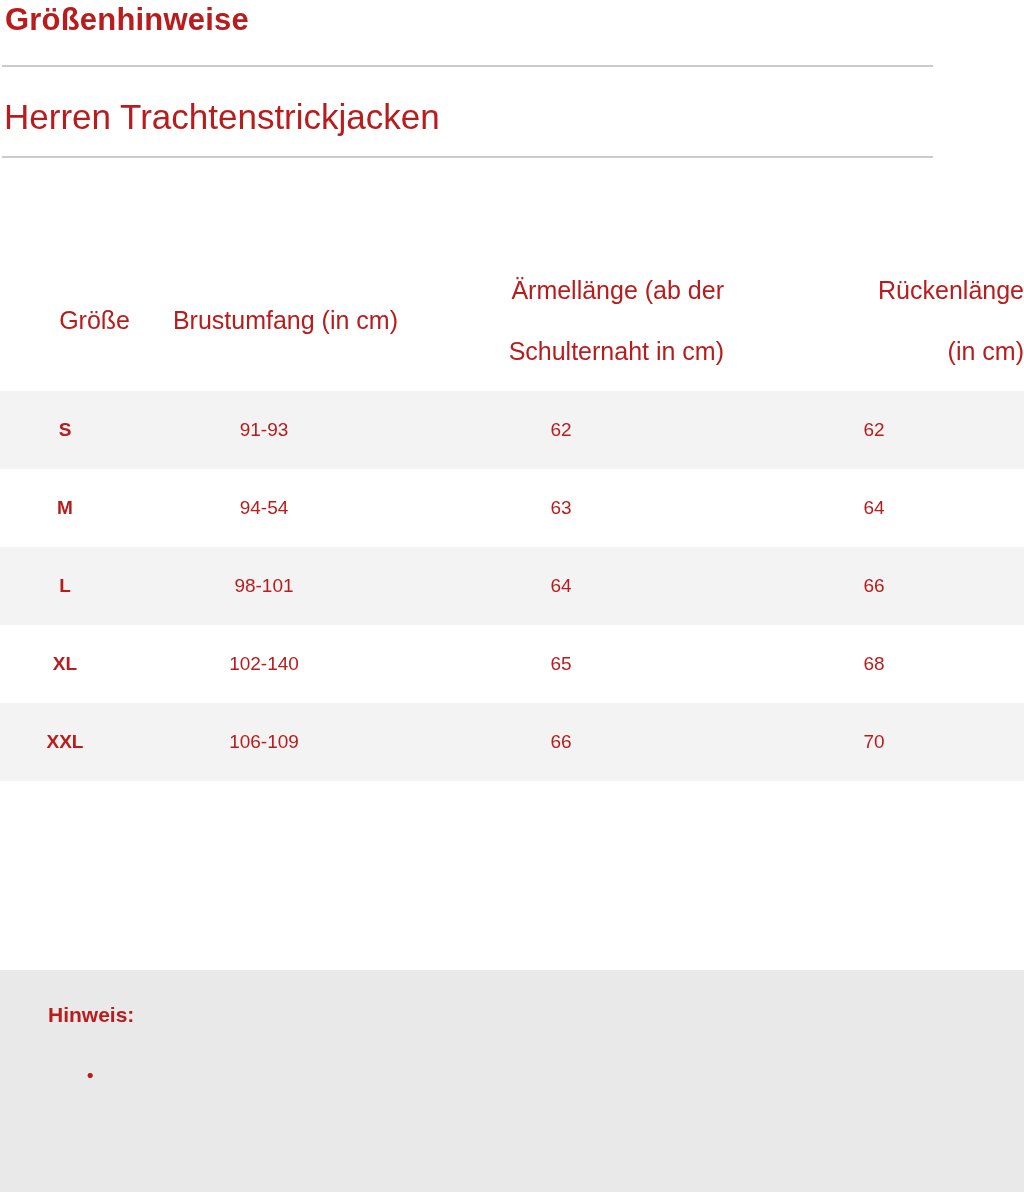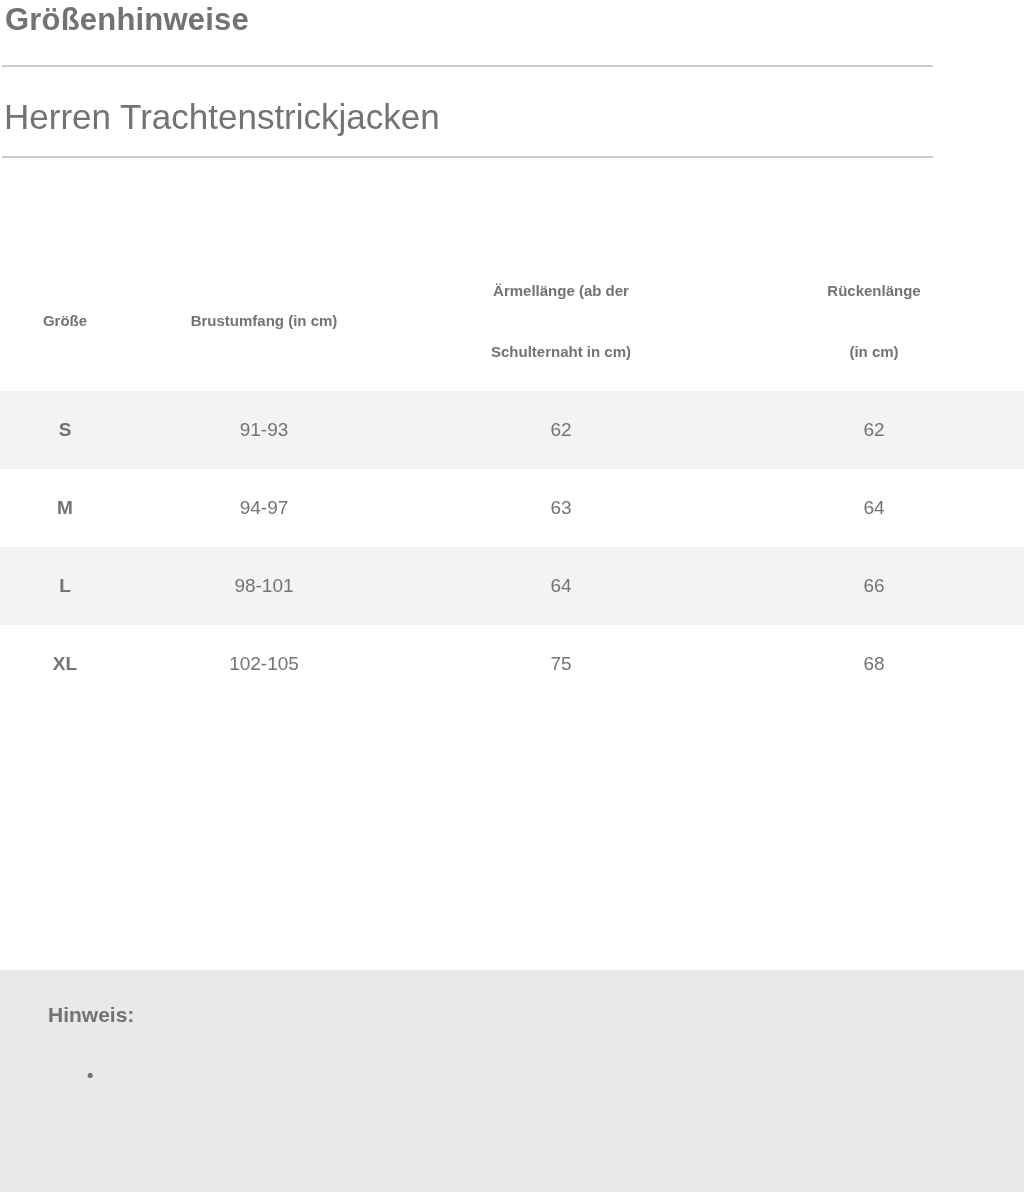--- a/index.html
+++ b/index.html
@@ -3,21 +3,21 @@
 <meta charset="utf-8">
 <style>
   * { margin: 0; padding: 0; box-sizing: border-box; }
   html, body { background: #ffffff; }
   .page {
     position: relative;
     width: 1024px;
     height: 1192px;
     background: #ffffff;
     font-family: "Liberation Sans", "DejaVu Sans", sans-serif;
-    color: #737373;
+    color: #b91c1c;
     overflow: hidden;
   }
 
   
   .page-title {
     position: absolute;
     top: 2px;
     left: 5px;
     font-size: 31px;
     font-weight: 700;
@@ -50,23 +50,23 @@
     table-layout: fixed;
   }
   .size-table col.c1 { width: 130px; }
   .size-table col.c2 { width: 268px; }
   .size-table col.c3 { width: 326px; }
   .size-table col.c4 { width: 300px; }
 
   .size-table thead th {
     height: 141px;
     vertical-align: middle;
-    text-align: center;
-    font-size: 15px;
-    font-weight: 700;
+    text-align: right;
+    font-size: 25px;
+    font-weight: 400;
     padding: 0;
   }
   .size-table thead th .hline {
     line-height: 61px;
   }
 
   .size-table tbody td {
     height: 78px;
     vertical-align: middle;
     text-align: center;
@@ -153,35 +153,41 @@
     </thead>
     <tbody>
       <tr>
         <td class="size-cell">S</td>
         <td>91-93</td>
         <td>62</td>
         <td>62</td>
       </tr>
       <tr>
         <td class="size-cell">M</td>
-        <td>94-97</td>
+        <td>94-54</td>
         <td>63</td>
         <td>64</td>
       </tr>
       <tr>
         <td class="size-cell">L</td>
         <td>98-101</td>
         <td>64</td>
         <td>66</td>
       </tr>
       <tr>
         <td class="size-cell">XL</td>
-        <td>102-105</td>
-        <td>75</td>
+        <td>102-140</td>
+        <td>65</td>
         <td>68</td>
+      </tr>
+      <tr>
+        <td class="size-cell">XXL</td>
+        <td>106-109</td>
+        <td>66</td>
+        <td>70</td>
       </tr>
     </tbody>
   </table>
 
   <div class="note-box">
     <div class="note-title">Hinweis:</div>
     <ul class="note-bullets">
       <li>
         <span class="bullet-dot">•</span>
       </li>

